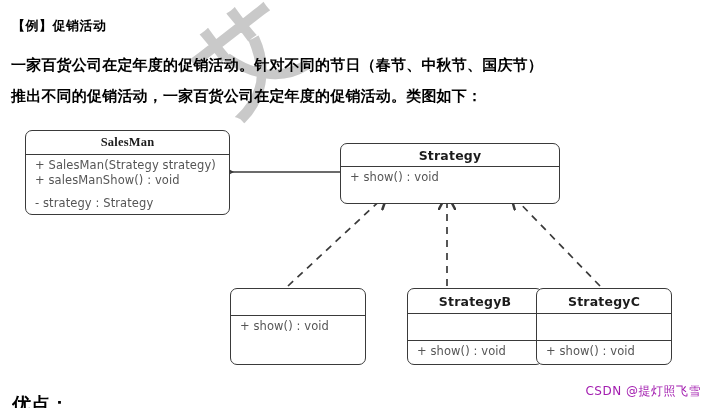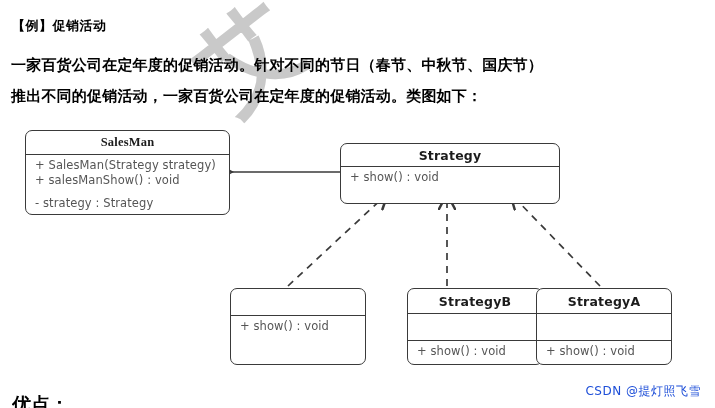--- a/index.html
+++ b/index.html
@@ -31,21 +31,21 @@
     transform-origin: center center;
     user-select: none;
     pointer-events: none;
     white-space: nowrap;
     font-family: "DejaVu Sans", "Liberation Sans", sans-serif;
   }
   #watermark-bottom {
     position: absolute;
     right: 14px;
     bottom: 8px;
-    color: #1d4ed8;
+    color: #a21caf;
     font-size: 12px;
     letter-spacing: 0.5px;
     white-space: nowrap;
     user-select: none;
     pointer-events: none;
   }
 
   
   #prose {
     position: absolute;
@@ -221,21 +221,21 @@
 
   <div class="uml-class leaf" id="class-strategy-b">
     <div class="uml-name">StrategyB</div>
     <div class="uml-compartment empty-attrs bordered"></div>
     <div class="uml-compartment">
       <div class="uml-member">+ show() : void</div>
     </div>
   </div>
 
   <div class="uml-class leaf" id="class-strategy-c">
-    <div class="uml-name">StrategyA</div>
+    <div class="uml-name">StrategyC</div>
     <div class="uml-compartment empty-attrs bordered"></div>
     <div class="uml-compartment">
       <div class="uml-member">+ show() : void</div>
     </div>
   </div>
 </div>
 
 <div id="footer-text">优点：</div>
 
 <div id="watermark-bottom">CSDN @提灯照飞雪</div>

